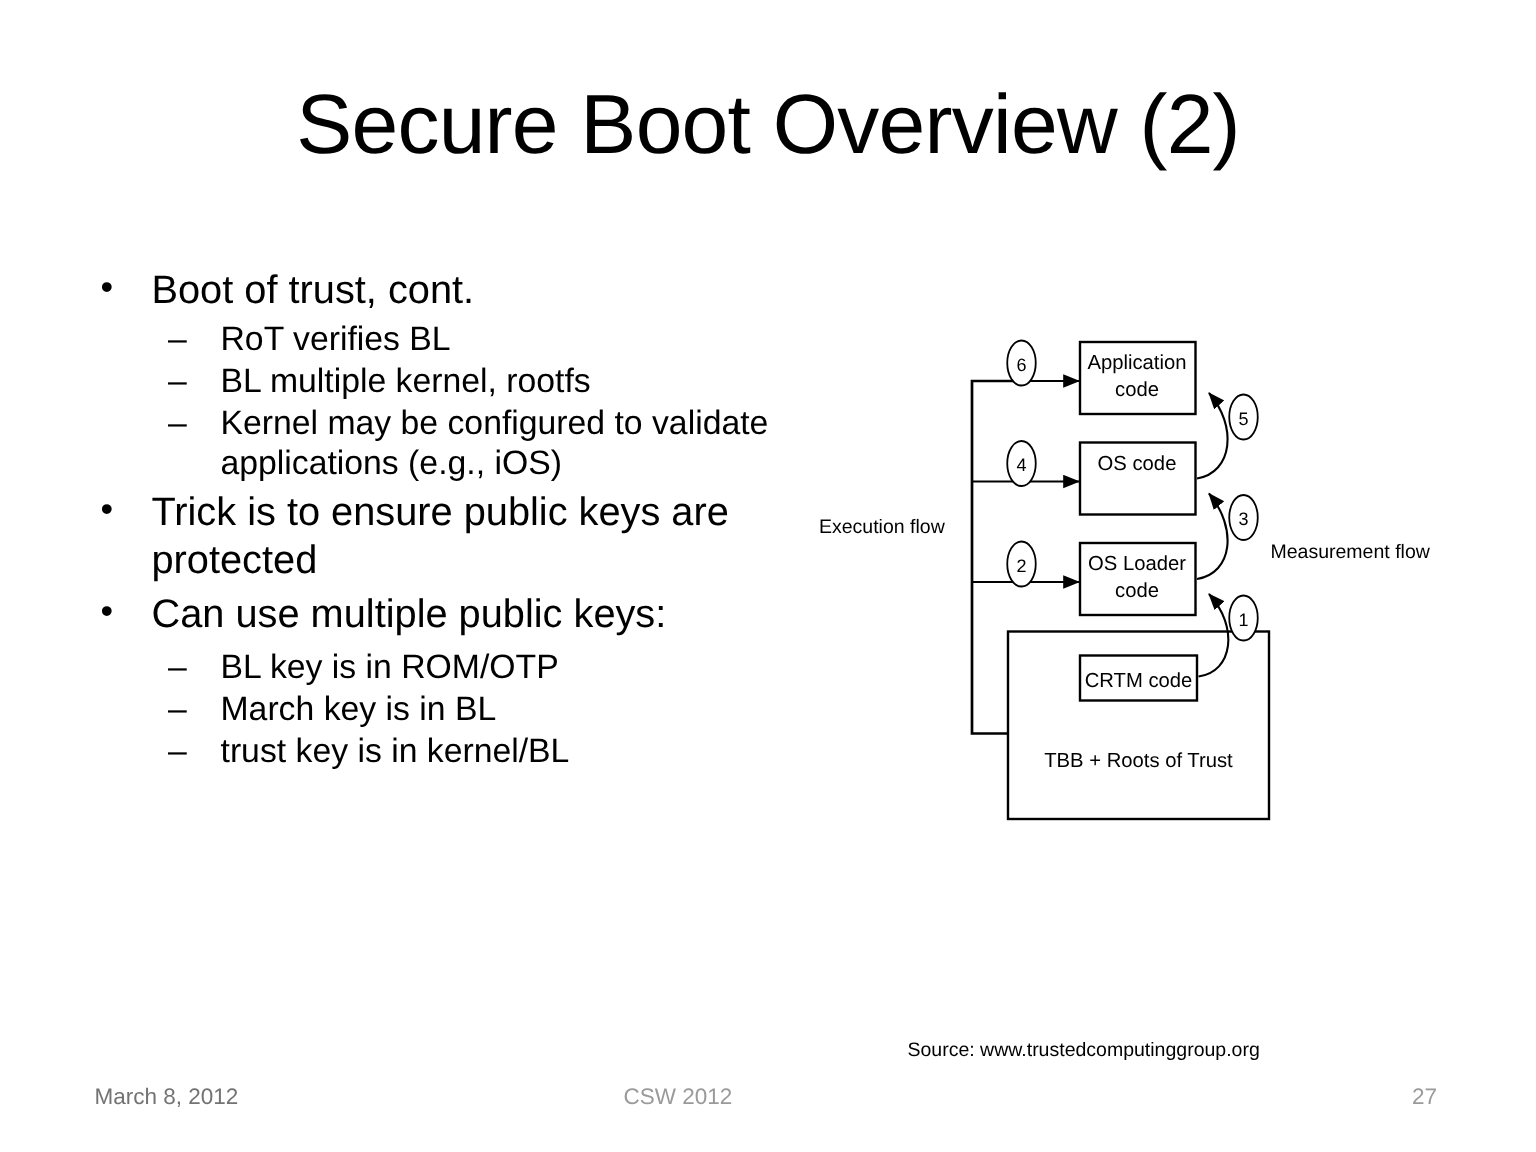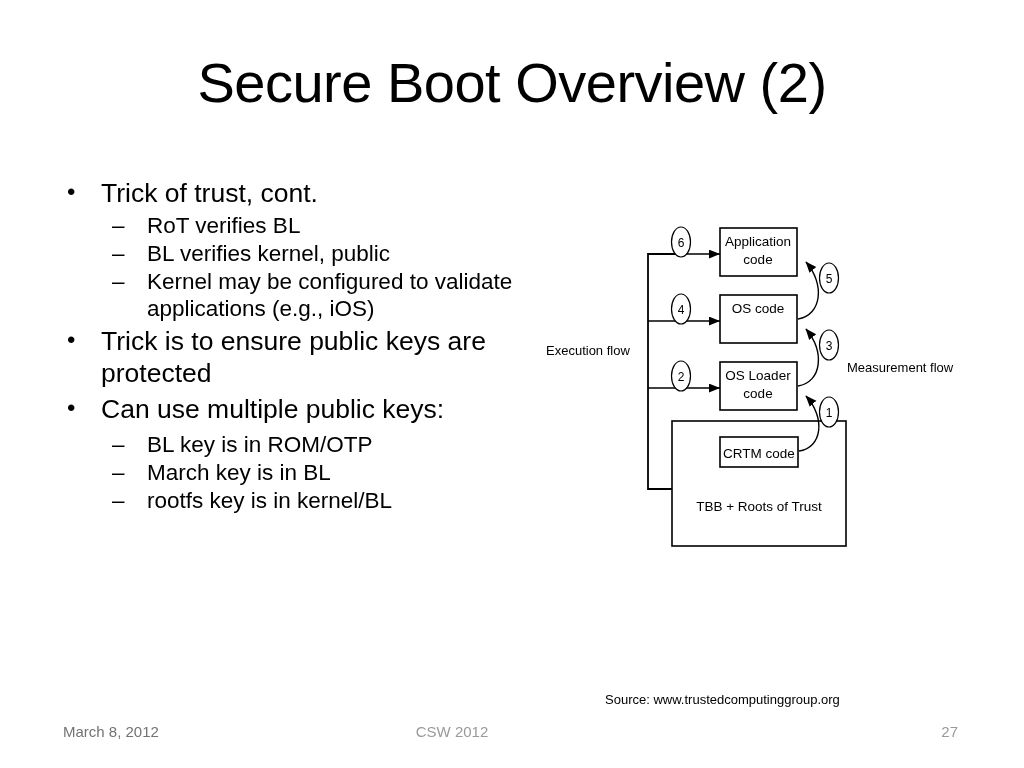--- a/index.html
+++ b/index.html
@@ -163,31 +163,31 @@
 <body>
 
 <div class="slide">
 
   <div class="slide-title">Secure Boot Overview (2)</div>
 
   <div class="body-col">
 
     <div class="bullet-l1">
       <span class="marker">•</span>
-      <span>Trick of trust, cont.</span>
+      <span>Boot of trust, cont.</span>
     </div>
 
     <div class="bullet-l2">
       <span class="marker">–</span>
       <span>RoT verifies BL</span>
     </div>
 
     <div class="bullet-l2">
       <span class="marker">–</span>
-      <span>BL verifies kernel, public</span>
+      <span>BL multiple kernel, rootfs</span>
     </div>
 
     <div class="bullet-l2">
       <span class="marker">–</span>
       <span>Kernel may be configured to validate applications (e.g., iOS)</span>
     </div>
 
     <div class="gap-xs"></div>
 
     <div class="bullet-l1">
@@ -209,21 +209,21 @@
       <span>BL key is in ROM/OTP</span>
     </div>
 
     <div class="bullet-l2">
       <span class="marker">–</span>
       <span>March key is in BL</span>
     </div>
 
     <div class="bullet-l2">
       <span class="marker">–</span>
-      <span>rootfs key is in kernel/BL</span>
+      <span>trust key is in kernel/BL</span>
     </div>
 
   </div>
 
   <div class="diagram">
     <svg width="470" height="360" viewBox="0 0 470 360" xmlns="http://www.w3.org/2000/svg">
       <defs>
         <marker id="arrowRight" markerWidth="9" markerHeight="9" refX="8" refY="3.2" orient="auto" markerUnits="strokeWidth">
           <path d="M0,0 L8,3.2 L0,6.4 z" fill="#000000"></path>
         </marker>

